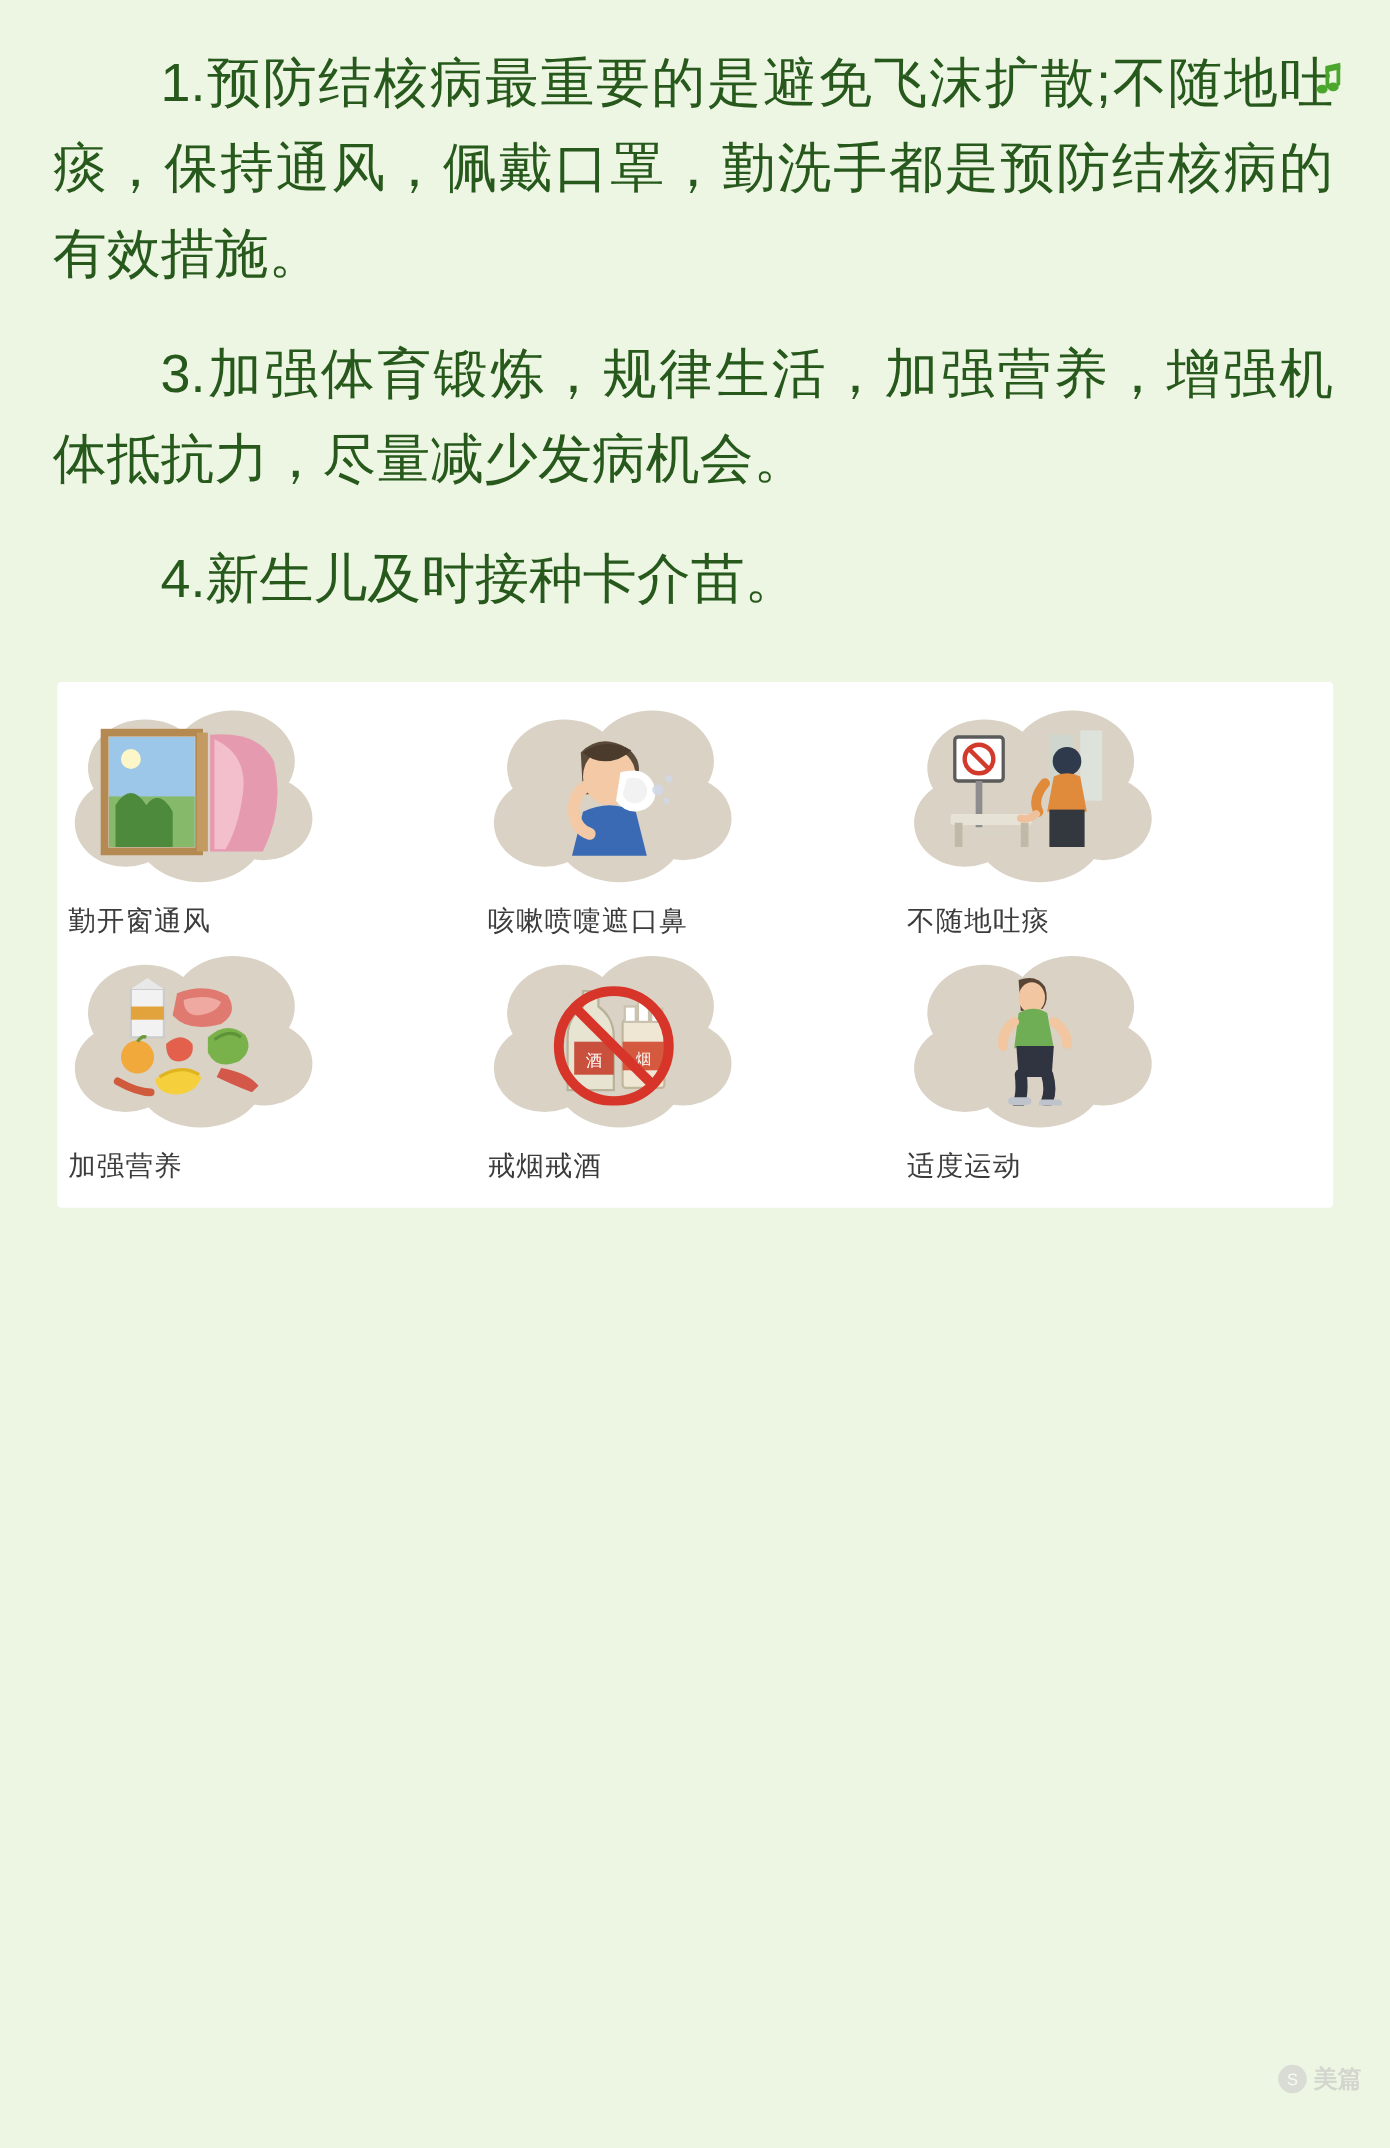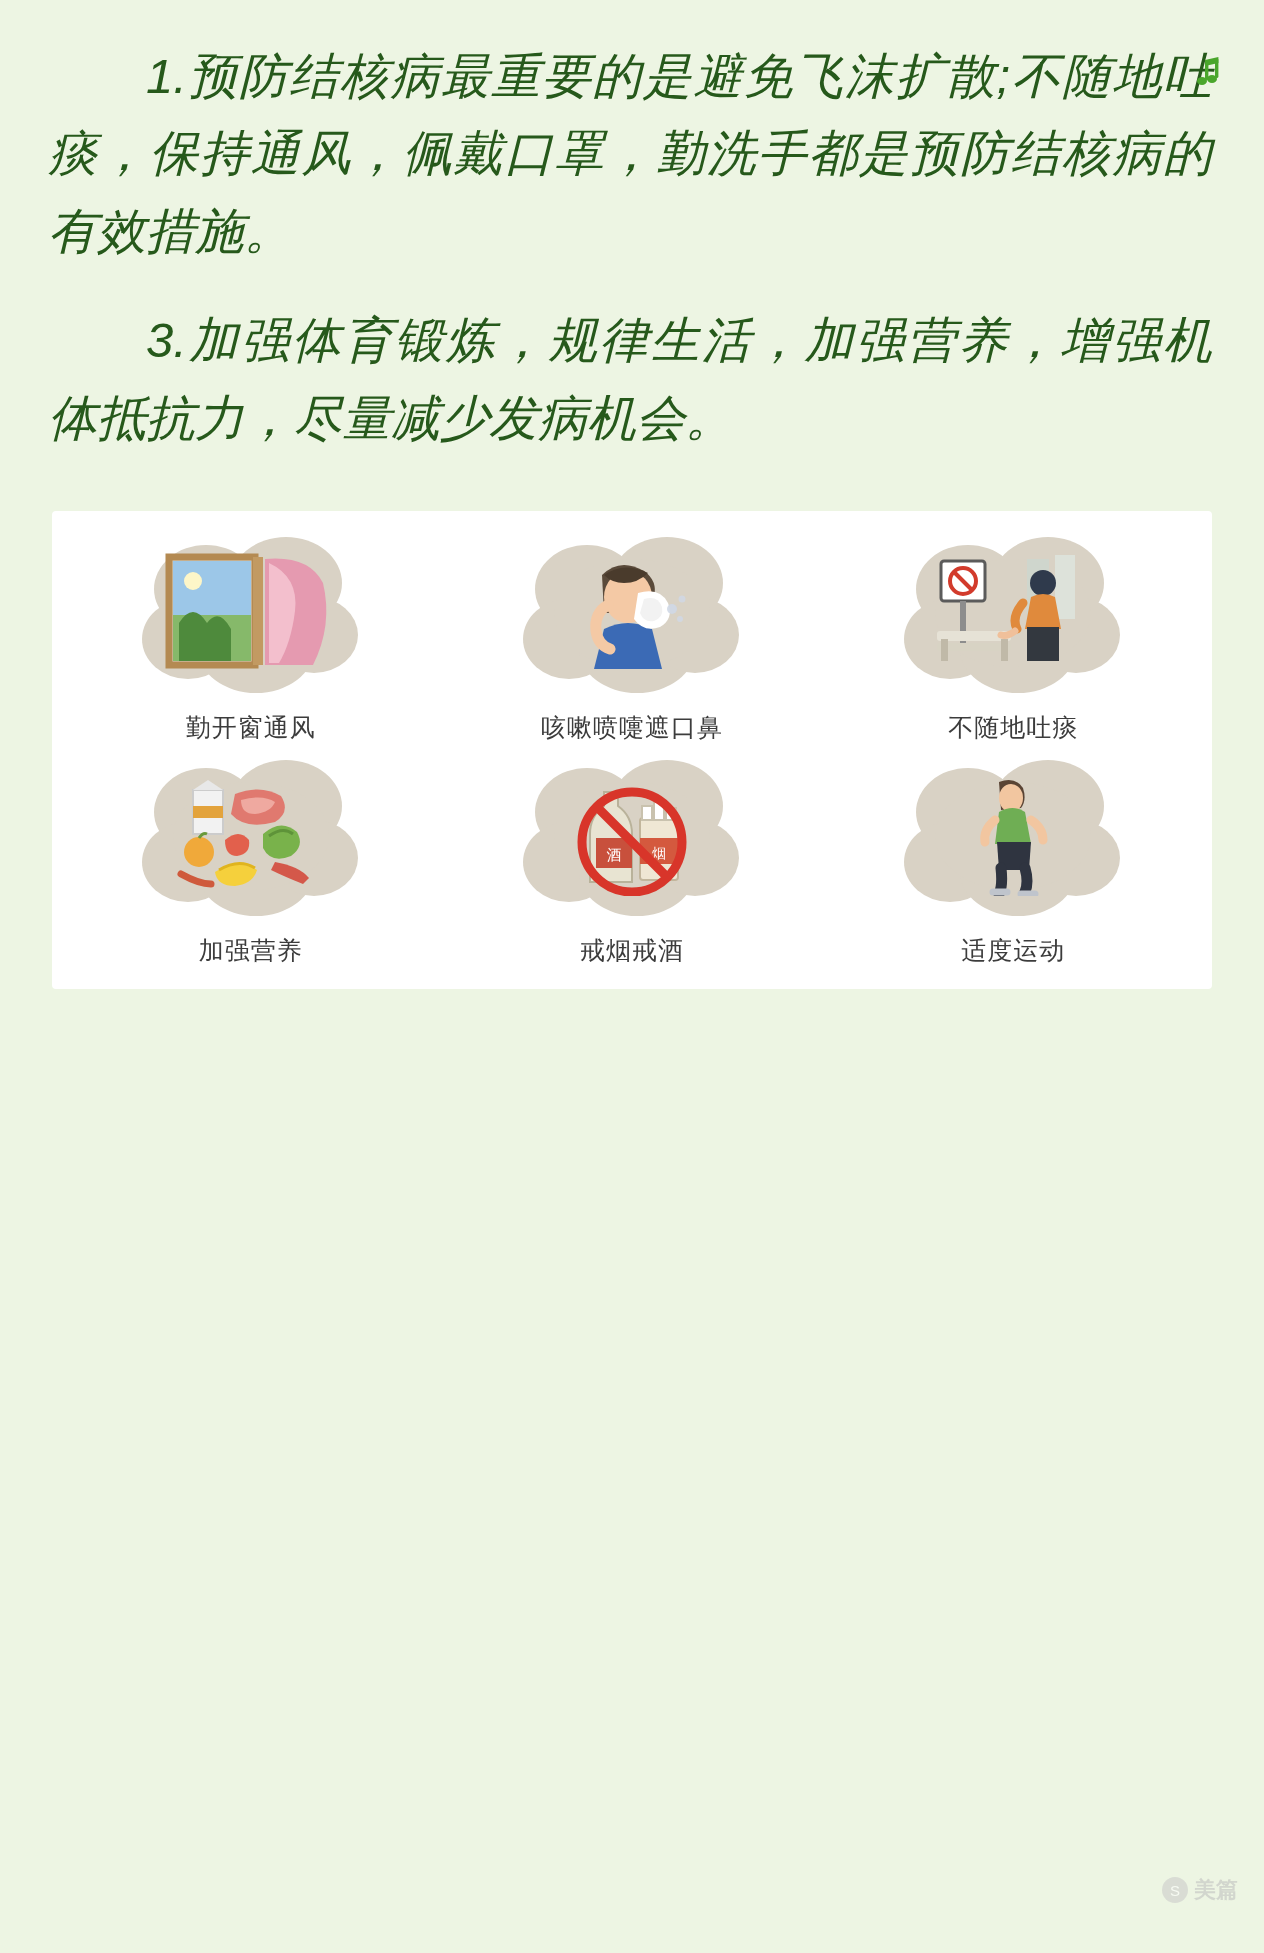--- a/index.html
+++ b/index.html
@@ -42,21 +42,20 @@
     font-size: 44px;
     font-weight: bold;
     color: #1f5c16;
     padding: 44px 0 0 176px;
     letter-spacing: 1px;
     line-height: 1.2;
   }
   .body-text {
     padding: 0 52px 0 48px;
     margin-top: 38px;
-    font-style: italic;
   }
   .para {
     font-size: 49px;
     line-height: 1.58;
     color: #26591b;
     text-indent: 2em;
     margin: 0 0 32px 0;
     letter-spacing: 0px;
     text-align: justify;
   }
@@ -71,21 +70,20 @@
   }
   .illus-grid {
     display: grid;
     grid-template-columns: repeat(3, 1fr);
     grid-template-rows: repeat(2, auto);
     gap: 6px 4px;
   }
   .illus-cell {
     display: flex;
     flex-direction: column;
-    align-items: center;
   }
   .cloud {
     position: relative;
     width: 230px;
     height: 172px;
     display: flex;
     align-items: center;
     justify-content: center;
   }
   .cloud-bg {
@@ -138,20 +136,21 @@
         <ellipse cx="14" cy="29" rx="5" ry="4"></ellipse>
         <ellipse cx="24" cy="27" rx="5" ry="4"></ellipse>
       </g>
     </svg>
   </div>
 
 
   <div class="body-text">
     <p class="para">1.预防结核病最重要的是避免飞沫扩散;不随地吐痰，保持通风，佩戴口罩，勤洗手都是预防结核病的有效措施。</p>
     <p class="para">3.加强体育锻炼，规律生活，加强营养，增强机体抵抗力，尽量减少发病机会。</p>
+    <p class="para">4.新生儿及时接种卡介苗。</p>
   </div>
 
   <div class="illus-wrap">
     <div class="illus-grid">
 
       <div class="illus-cell">
         <div class="cloud">
           <svg class="cloud-bg" viewBox="0 0 230 172">
             <g fill="#d9d2c5">
               <ellipse cx="70" cy="62" rx="52" ry="44"></ellipse>

